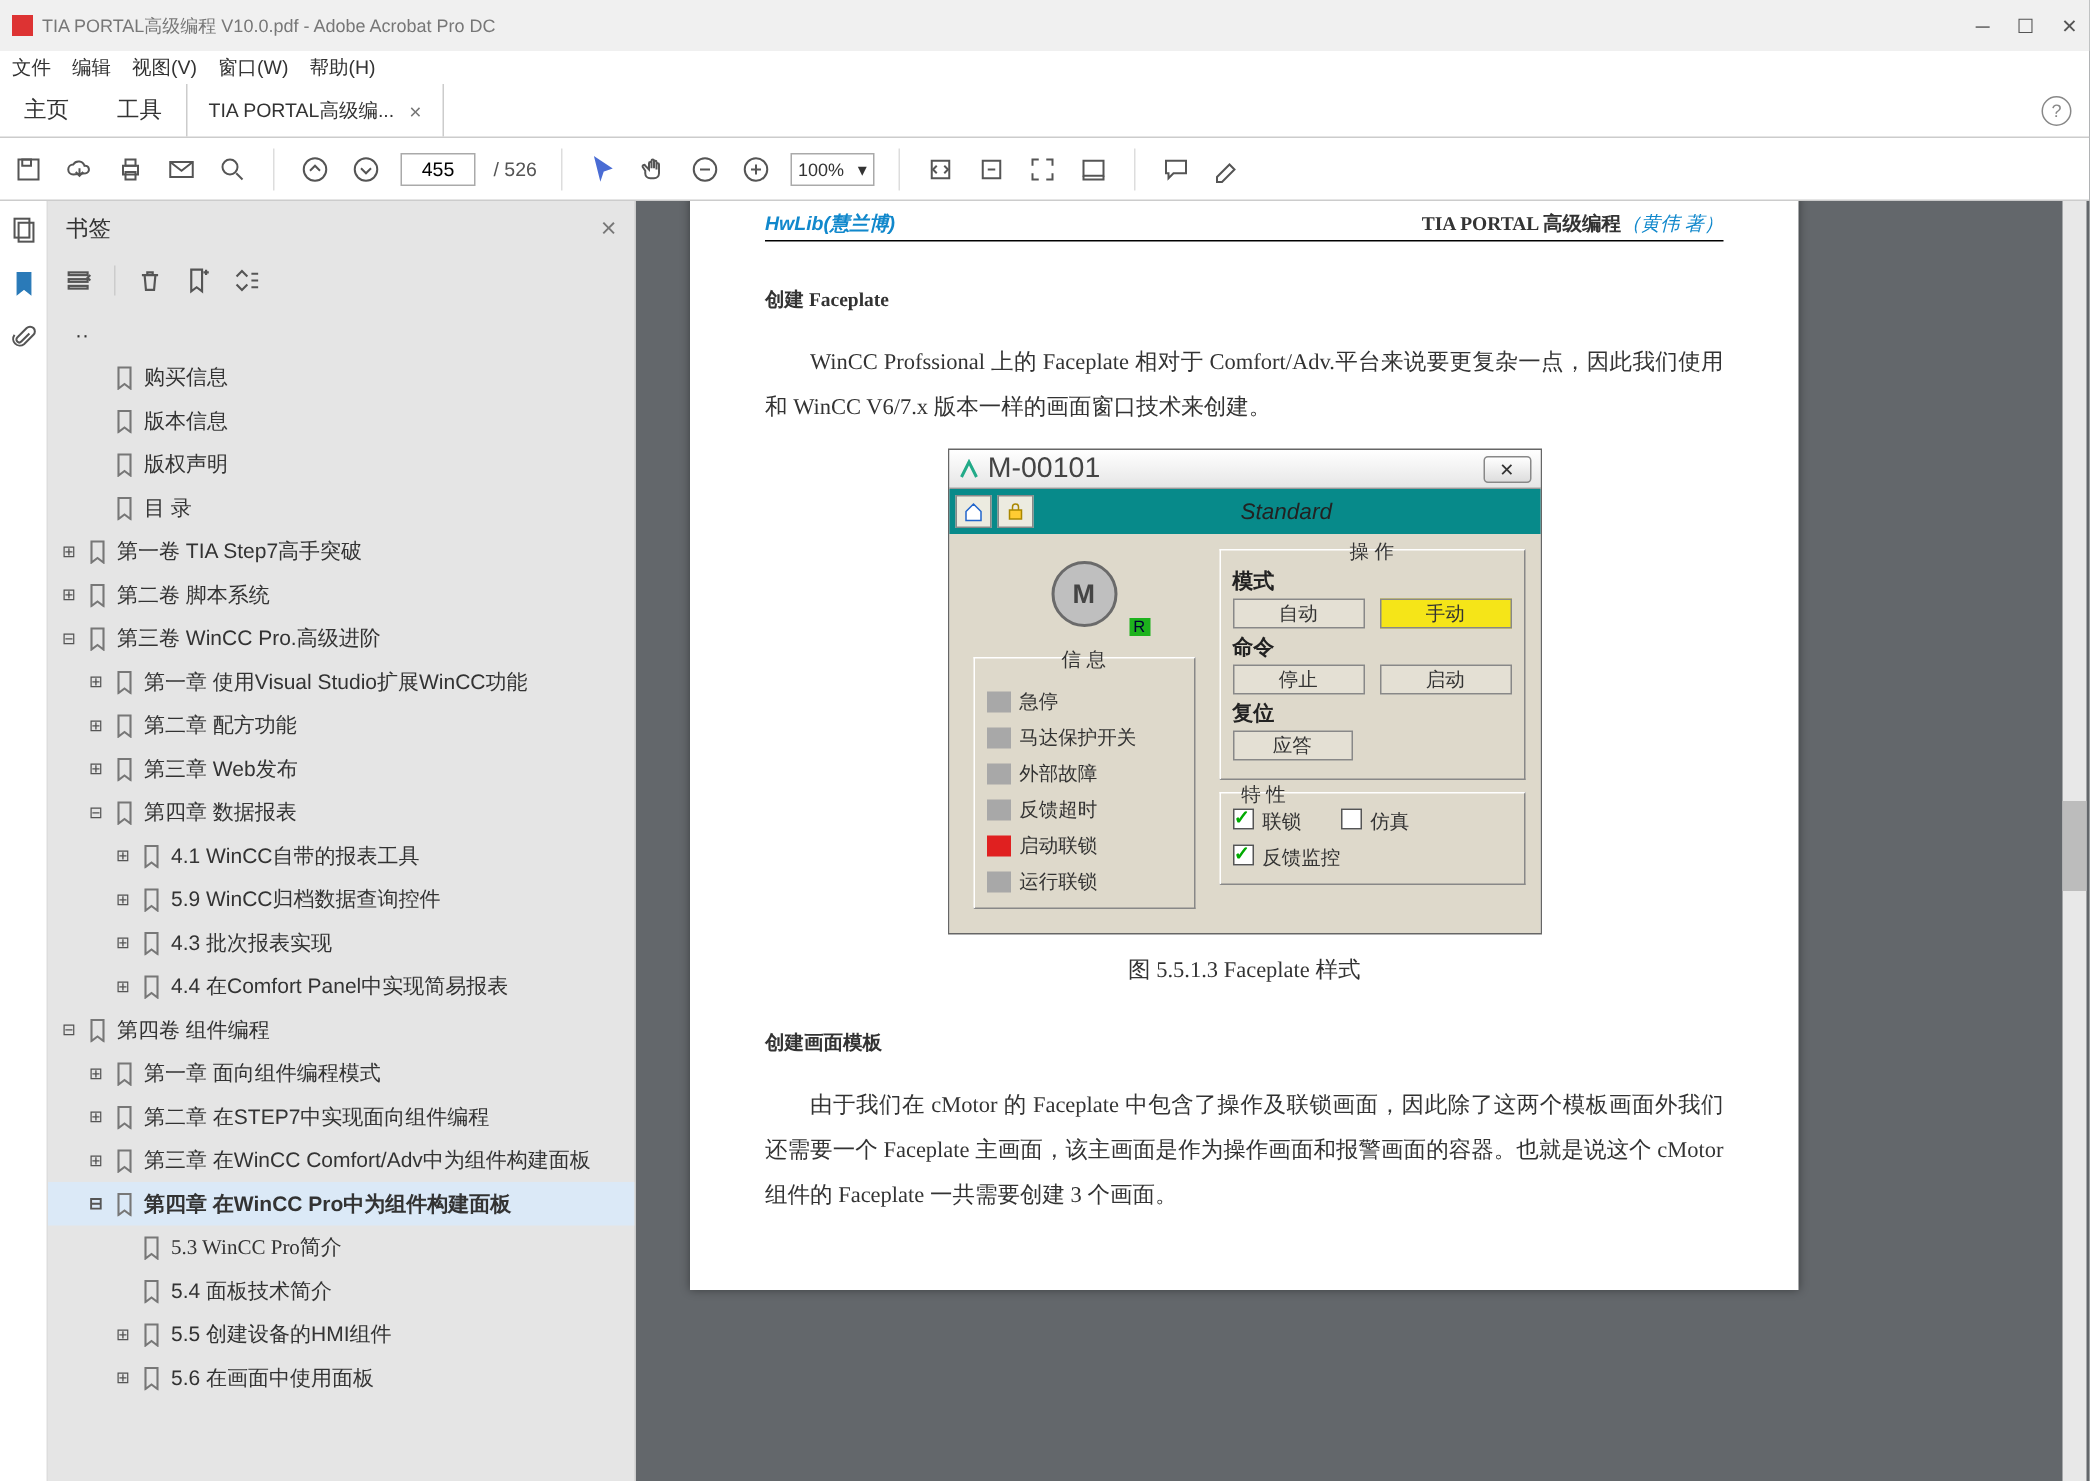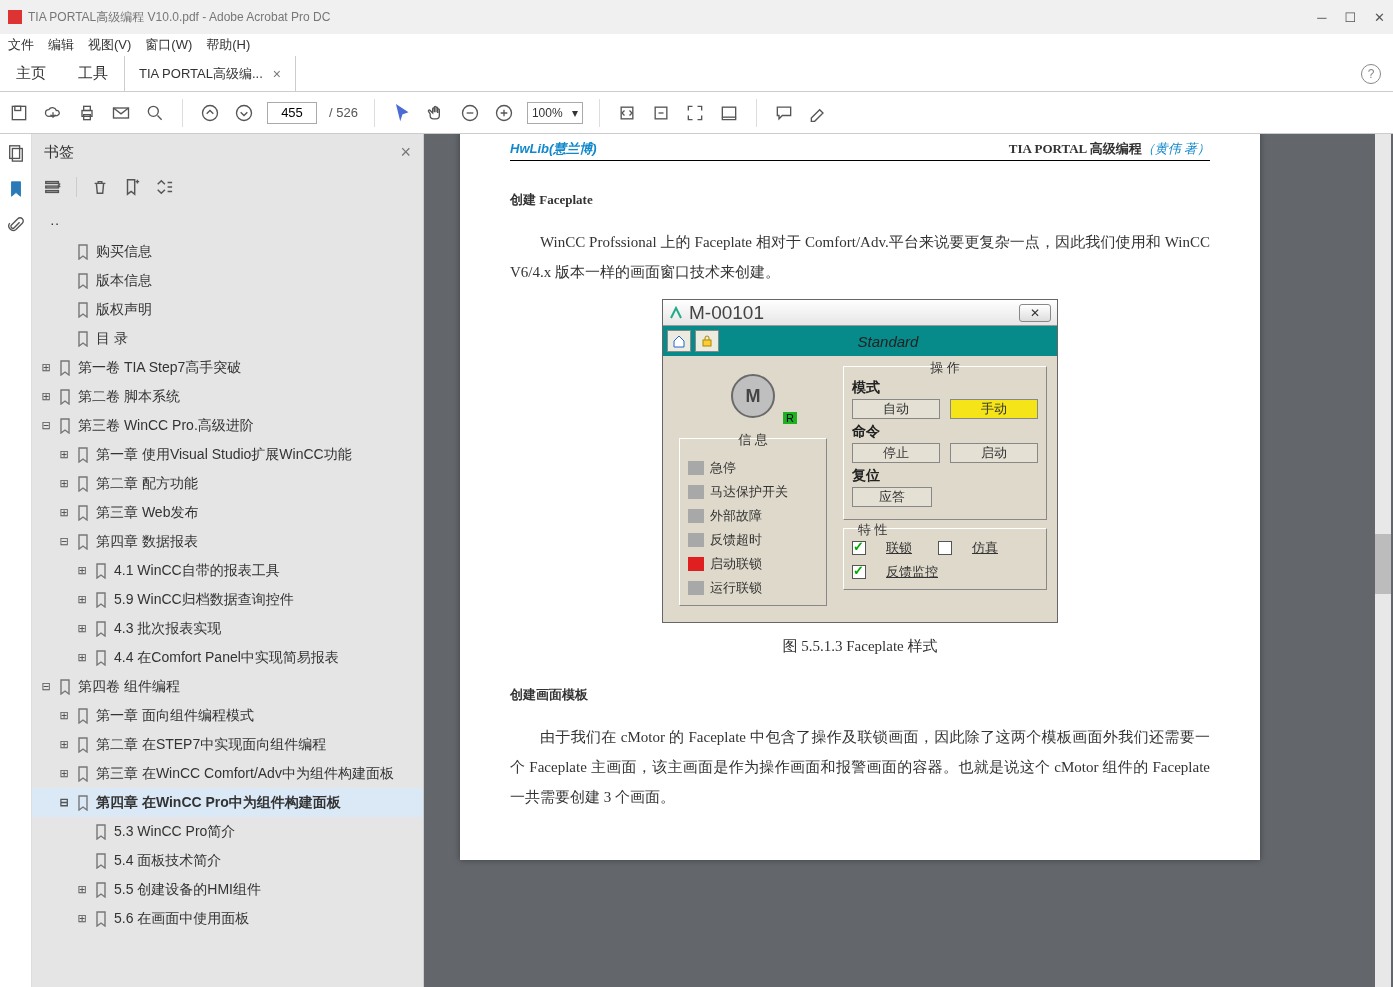--- a/index.html
+++ b/index.html
@@ -34,21 +34,21 @@
 .bmtree { flex: 1; overflow-y: auto; font-size: 14px; padding-top: 4px; position: relative; }
 .bmtree::-webkit-scrollbar { width: 16px; }
 .bmtree::-webkit-scrollbar-thumb { background: #c8c8c8; }
 .bmtree::-webkit-scrollbar-track { background: #f2f2f2; }
 .bmrow { display: flex; align-items: center; height: 29px; cursor: pointer; padding-right: 6px; }
 .bmrow.sel { background: #dbe9f7; font-weight: 600; }
 .expander { width: 12px; text-align: center; color: #555; font-size: 11px; user-select: none; }
 .bmribbon { width: 14px; height: 16px; margin: 0 6px; }
 .bmribbon svg { width: 14px; height: 16px; stroke: #777; fill: none; stroke-width: 1.4; }
 .docview { flex: 1; background: #63676b; position: relative; overflow: hidden; }
-.page { position: absolute; left: 36px; top: -4px; width: 800px; background: #fff; padding: 0 50px 40px 50px; box-shadow: 0 0 6px rgba(0,0,0,.4); }
+.page { position: absolute; left: 36px; top: -4px; width: 739px; background: #fff; padding: 0 50px 40px 50px; box-shadow: 0 0 6px rgba(0,0,0,.4); }
 .pghead { display: flex; justify-content: space-between; padding-top: 10px; border-bottom: 1.5px solid #000; padding-bottom: 2px; font-size: 13px; }
 .pghead .l { color: #18c; font-style: italic; font-weight: bold; }
 .pghead .r { font-family: 'SimSun', serif; }
 .pghead .r b { font-weight: bold; }
 .pghead .r i { color: #18c; font-style: italic; }
 .h2 { font-size: 13px; font-weight: bold; margin: 30px 0 18px; font-family: 'SimSun', serif; }
 .para { font-size: 15px; line-height: 2; text-indent: 2em; font-family: 'SimSun', serif; margin-bottom: 8px; text-align: justify; }
 .figcap { text-align: center; font-size: 15px; font-family: 'SimSun', serif; margin: 14px 0 20px; }
 .faceplate { width: 396px; margin: 12px auto 0; border: 1px solid #666; font-family: 'SimSun', sans-serif; }
 .fp-title { height: 26px; background: linear-gradient(#fff,#e6e6e6); border-bottom: 1px solid #999; display: flex; align-items: center; padding: 0 6px; }
@@ -66,21 +66,21 @@
 .fp-group .gtitle { text-align: center; margin-top: -14px; margin-bottom: 4px; }
 .sigrow { display: flex; align-items: center; gap: 6px; }
 .sig { width: 16px; height: 14px; background: #a8a8a8; }
 .sig.red { background: #e02020; }
 .fp-right { flex: 1; display: flex; flex-direction: column; gap: 8px; }
 .fp-group-r { border: 1px solid #fff; border-right-color: #888; border-bottom-color: #888; padding: 6px 8px 8px; font-size: 13px; color: #333; }
 .sub { font-weight: bold; margin: 2px 0; font-size: 14px; color: #222; }
 .btnrow { display: flex; gap: 10px; margin-bottom: 4px; align-items: center; }
 .fbtn { flex: 1; height: 20px; background: #e4e0d4; border: 1px solid #888; text-align: center; font-size: 13px; display: flex; align-items: center; justify-content: center; }
 .fbtn.y { background: #f5e518; }
-.ckrow { display: flex; align-items: center; gap: 20px; text-decoration: underline; }
+.ckrow { display: flex; gap: 6px; }
 .ck { width: 14px; height: 14px; border: 1px solid #555; background: #fff; position: relative; }
 .ck.g { background: #fff; }
 .ck.g::after { content: '✓'; color: #0a0; position: absolute; left: 0; top: -3px; font-weight: bold; }
 .scrollind { position: absolute; right: 2px; top: 0; width: 16px; height: 100%; background: #e8e8e8; }
 .scrollthumb { position: absolute; right: 2px; top: 400px; width: 16px; height: 60px; background: #bcbcbc; }
 </style>
 </head>
 <body>
 
 <div class="titlebar">
@@ -397,21 +397,21 @@
             </svg></span>
           <span>第三章 在WinCC Comfort/Adv中为组件构建面板</span>
         </div>
         <div class="bmrow sel" style="padding-left: 26px;">
           <span class="expander">⊟</span>
           <span class="bmribbon"><svg viewBox="0 0 14 16">
               <path d="M3 1h8v14l-4-3-4 3z"></path>
             </svg></span>
           <span>第四章 在WinCC Pro中为组件构建面板</span>
         </div>
-        <div class="bmrow" style="padding-left: 44px;">
+        <div class="bmrow" style="padding-left: 44px; font-family: Liberation Serif, serif;">
           <span class="expander"></span>
           <span class="bmribbon"><svg viewBox="0 0 14 16">
               <path d="M3 1h8v14l-4-3-4 3z"></path>
             </svg></span>
           <span>5.3 WinCC Pro简介</span>
         </div>
         <div class="bmrow" style="padding-left: 44px;">
           <span class="expander"></span>
           <span class="bmribbon"><svg viewBox="0 0 14 16">
               <path d="M3 1h8v14l-4-3-4 3z"></path>
@@ -437,21 +437,21 @@
 
   <div class="docview">
     <div class="scrollind"></div>
     <div class="scrollthumb"></div>
     <div class="page">
       <div class="pghead">
         <span class="l">HwLib(慧兰博)</span>
         <span class="r"><b>TIA PORTAL 高级编程</b><i>（黄伟 著）</i></span>
       </div>
       <div class="h2">创建 Faceplate</div>
-      <div class="para">WinCC Profssional 上的 Faceplate 相对于 Comfort/Adv.平台来说要更复杂一点，因此我们使用和 WinCC V6/4.x 版本一样的画面窗口技术来创建。</div>
+      <div class="para">WinCC Profssional 上的 Faceplate 相对于 Comfort/Adv.平台来说要更复杂一点，因此我们使用和 WinCC V6/7.x 版本一样的画面窗口技术来创建。</div>
 
       <div class="faceplate">
         <div class="fp-title">
           <svg class="fico" viewBox="0 0 14 14">
               <path d="M2 12L7 2l5 10" stroke="#2a8" fill="none" stroke-width="2"></path>
             </svg>
           <span class="txt">M-00101</span>
           <span class="close">✕</span>
         </div>
         <div class="fp-tabs">

